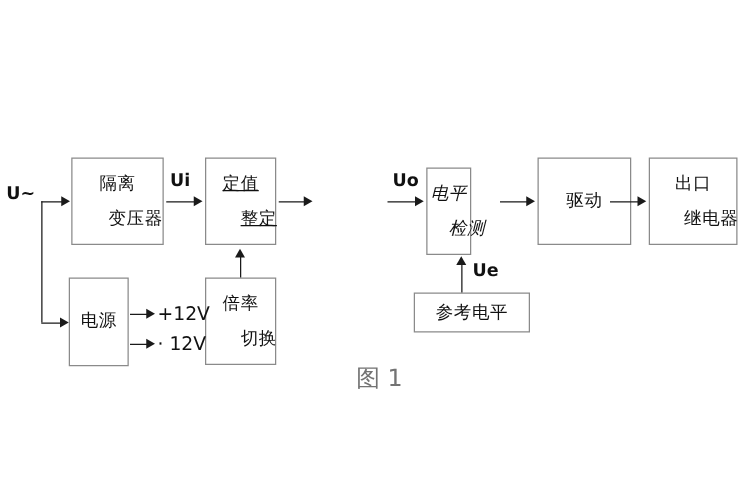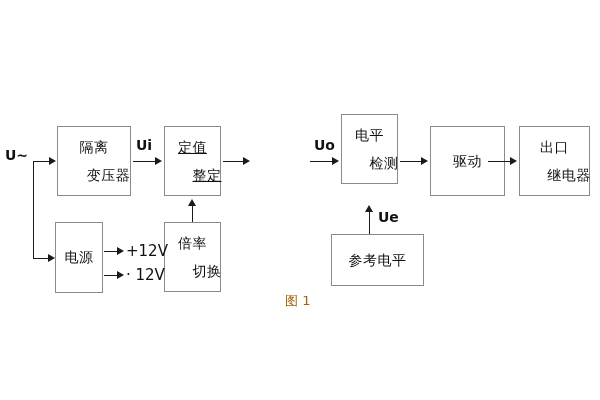--- a/index.html
+++ b/index.html
@@ -48,22 +48,22 @@
     font-size: 14px;
     font-weight: bold;
     white-space: nowrap;
     line-height: 1;
   }
   .lbl.norm {
     font-weight: normal;
   }
   .caption {
     position: absolute;
-    color: #a16207;
-    font-size: 13px;
+    color: #737373;
+    font-size: 19px;
     white-space: nowrap;
     line-height: 1;
   }
   
   .hline {
     position: absolute;
     height: 0;
     border-top: 1.6px solid #1a1a1a;
   }
   .vline {
@@ -96,21 +96,21 @@
     <span class="ln">隔离</span>
     <span class="ln">变压器</span>
   </div>
 
   <div class="block" style="left:164px; top:126px; width:57px; height:70px;text-decoration:underline;">
     <span class="ln">定值</span>
     <span class="ln">整定</span>
   </div>
 
 
-  <div class="block" style="left:341px; top:114px; width:57px; height:70px;">
+  <div class="block" style="left:341px; top:134px; width:36px; height:70px;font-style:italic;">
     <span class="ln">电平</span>
     <span class="ln">检测</span>
   </div>
 
   <div class="block single" style="left:430px; top:126px; width:75px; height:70px;">
     <span class="ln">驱动</span>
   </div>
 
   <div class="block" style="left:519px; top:126px; width:71px; height:70px;">
     <span class="ln">出口</span>
@@ -119,21 +119,21 @@
 
   <div class="block" style="left:164px; top:222px; width:57px; height:70px;">
     <span class="ln">倍率</span>
     <span class="ln">切换</span>
   </div>
 
   <div class="block single" style="left:55px; top:222px; width:48px; height:71px;">
     <span class="ln">电源</span>
   </div>
 
-  <div class="block single" style="left:331px; top:234px; width:93px; height:52px;">
+  <div class="block single" style="left:331px; top:234px; width:93px; height:32px;">
     <span class="ln">参考电平</span>
   </div>
 
   <div class="lbl" style="left:5px; top:148px;">U~</div>
   <div class="lbl" style="left:136px; top:138px;">Ui</div>
   <div class="lbl" style="left:314px; top:138px;">Uo</div>
   <div class="lbl" style="left:378px; top:210px;">Ue</div>
   <div class="lbl norm" style="left:126px; top:244px; font-size:15px;">+12V</div>
   <div class="lbl norm" style="left:126px; top:268px; font-size:15px;">· 12V</div>
 

